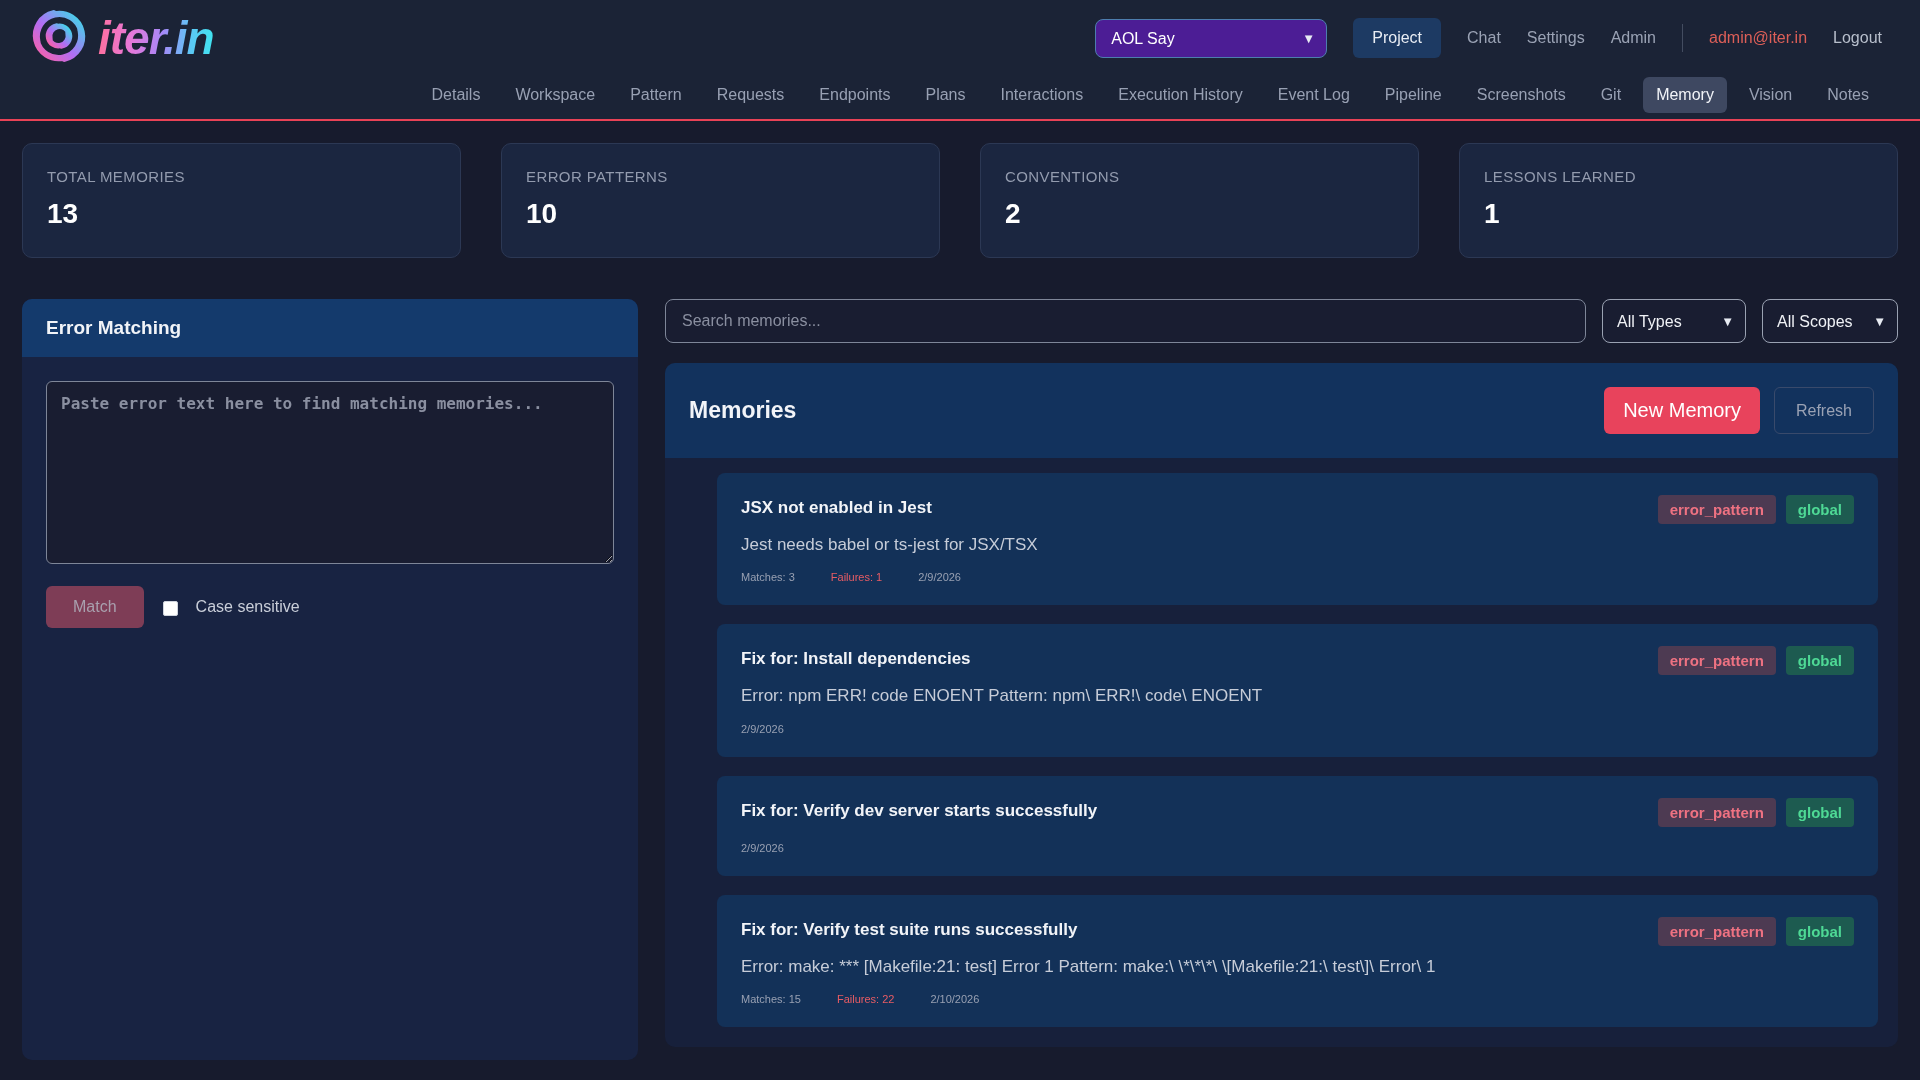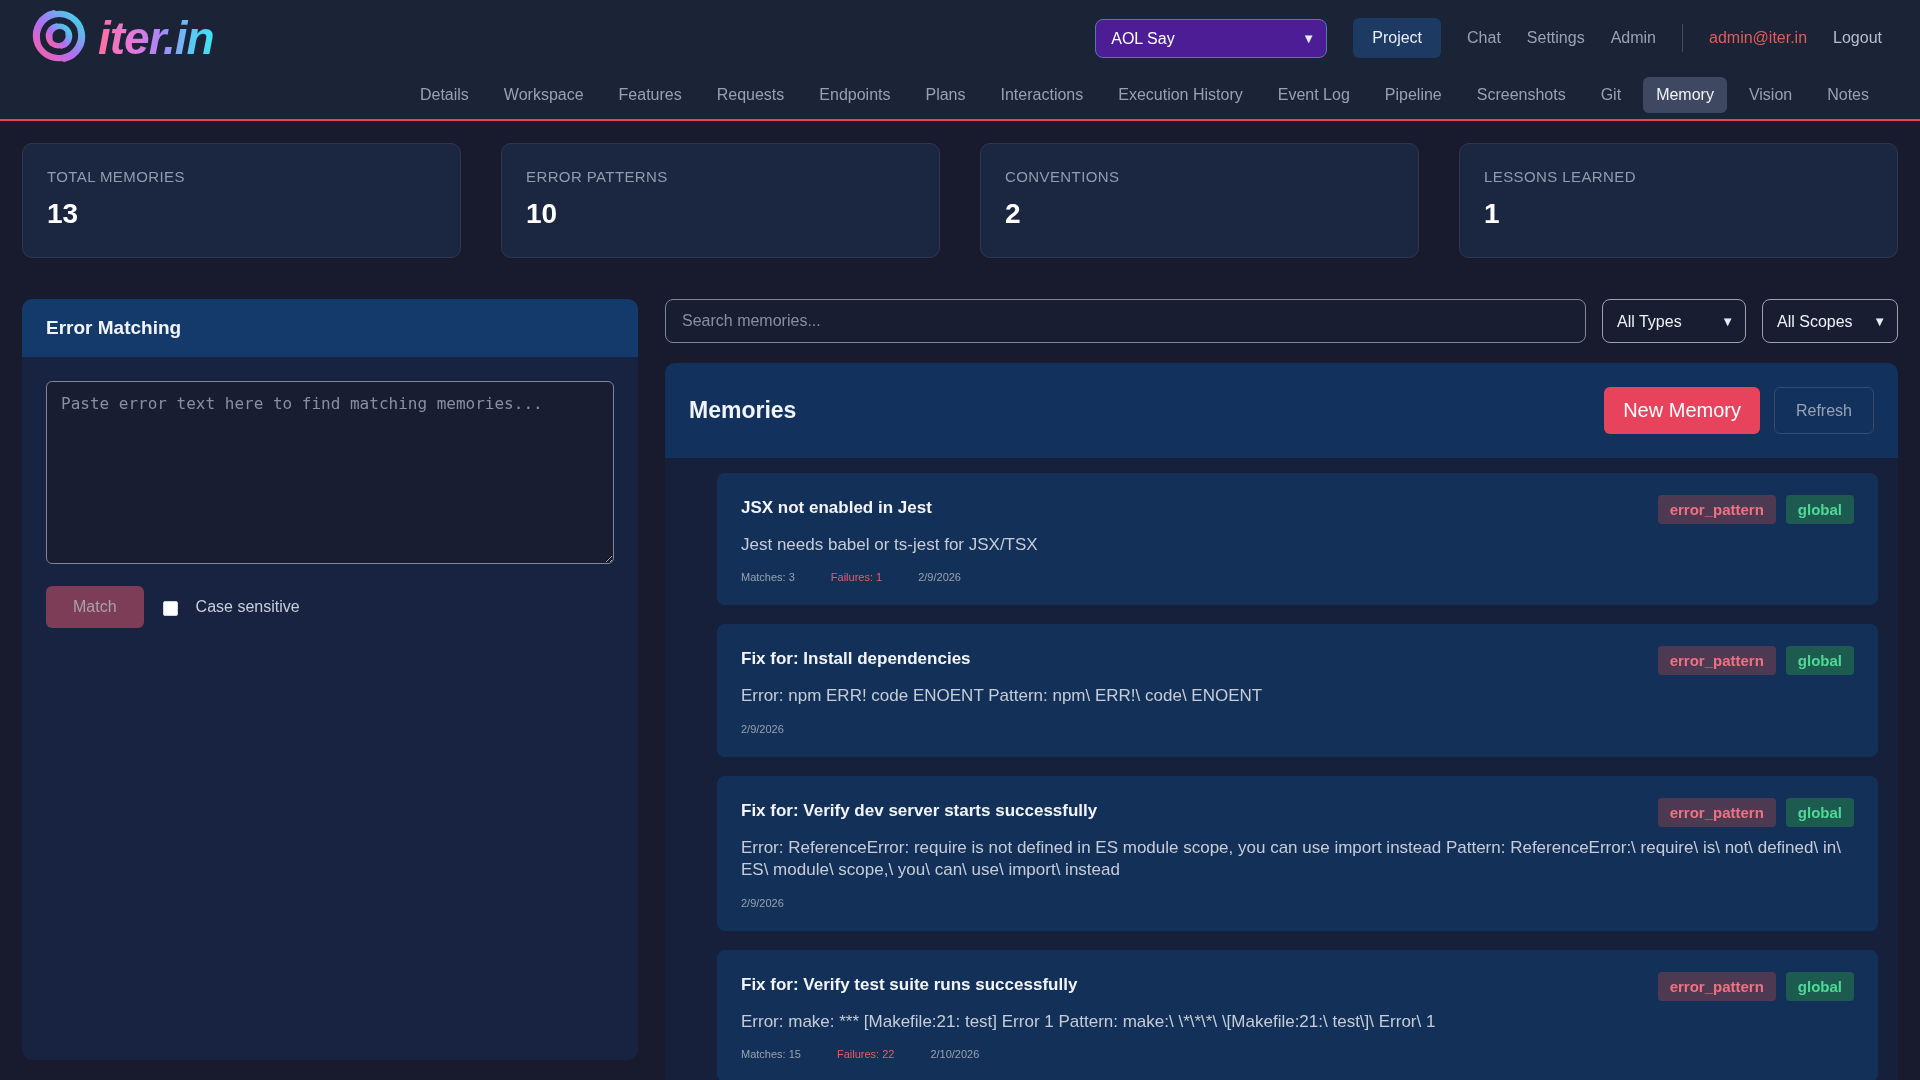--- a/index.html
+++ b/index.html
@@ -49,21 +49,21 @@
 
   .content-row { display:flex; gap:27px; margin-top:41px; align-items:flex-start; }
 
   
   .error-panel { width:616px; flex-shrink:0; border-radius:10px; overflow:hidden;
     height:761px; background:#182342; }
   .error-panel-header { background:#143a6c; padding:18px 24px; font-size:19px; font-weight:bold; }
   .error-panel-body { padding:24px; }
   .error-textarea { width:100%; height:183px; background:#191d31; border:1px solid #7e8698;
     border-radius:6px; color:#c6ccd8; font-family:"DejaVu Sans Mono", monospace;
-    font-size:16px; padding:12px 14px; resize:both; }
+    font-size:16px; padding:12px 14px; resize:both;font-weight:bold; }
   .error-textarea::placeholder { color:#8a8fa0; }
   .match-row { display:flex; align-items:center; gap:19px; margin-top:18px; }
   .match-btn { background:#7e3d56; color:#a9a0ae; border:none; border-radius:6px;
     padding:12px 27px; font-size:16px; font-family:inherit; cursor:pointer; }
   .case-label { color:#c9ced9; font-size:16px; display:flex; align-items:flex-end; gap:18px; cursor:pointer; }
   .case-checkbox { appearance:none; -webkit-appearance:none; width:15px; height:15px;
     background:#ffffff; border:1px solid #cfd4dd; border-radius:2px; cursor:pointer; }
 
   
   .right-col { flex:1; min-width:0; }
@@ -134,21 +134,21 @@
       <span class="menu-link">Settings</span>
       <span class="menu-link">Admin</span>
       <span class="h-divider"></span>
       <span class="email">admin@iter.in</span>
       <span class="logout">Logout</span>
     </div>
   </div>
   <div class="tabs-row">
     <span class="tab">Details</span>
     <span class="tab">Workspace</span>
-    <span class="tab">Features</span>
+    <span class="tab">Pattern</span>
     <span class="tab">Requests</span>
     <span class="tab">Endpoints</span>
     <span class="tab">Plans</span>
     <span class="tab">Interactions</span>
     <span class="tab">Execution History</span>
     <span class="tab">Event Log</span>
     <span class="tab">Pipeline</span>
     <span class="tab">Screenshots</span>
     <span class="tab">Git</span>
     <span class="tab active">Memory</span>
@@ -253,21 +253,20 @@
           </div>
 
           <div class="memory-card">
             <div class="card-top">
               <span class="card-title">Fix for: Verify dev server starts successfully</span>
               <span class="card-badges">
                 <span class="badge badge-error">error_pattern</span>
                 <span class="badge badge-global">global</span>
               </span>
             </div>
-            <div class="card-desc">Error: ReferenceError: require is not defined in ES module scope, you can use import instead Pattern: ReferenceError:\ require\ is\ not\ defined\ in\ ES\ module\ scope,\ you\ can\ use\ import\ instead</div>
             <div class="card-meta">
               <span>2/9/2026</span>
             </div>
           </div>
 
           <div class="memory-card">
             <div class="card-top">
               <span class="card-title">Fix for: Verify test suite runs successfully</span>
               <span class="card-badges">
                 <span class="badge badge-error">error_pattern</span>

